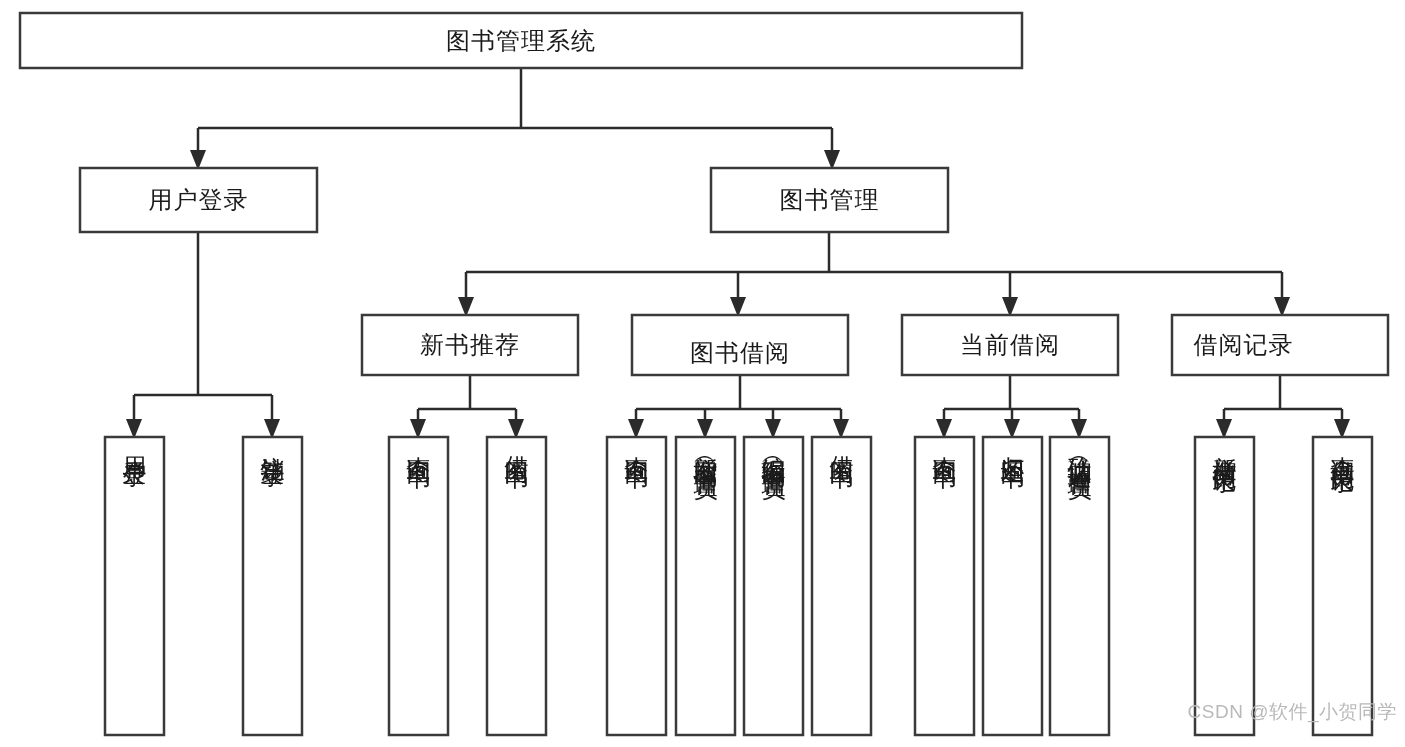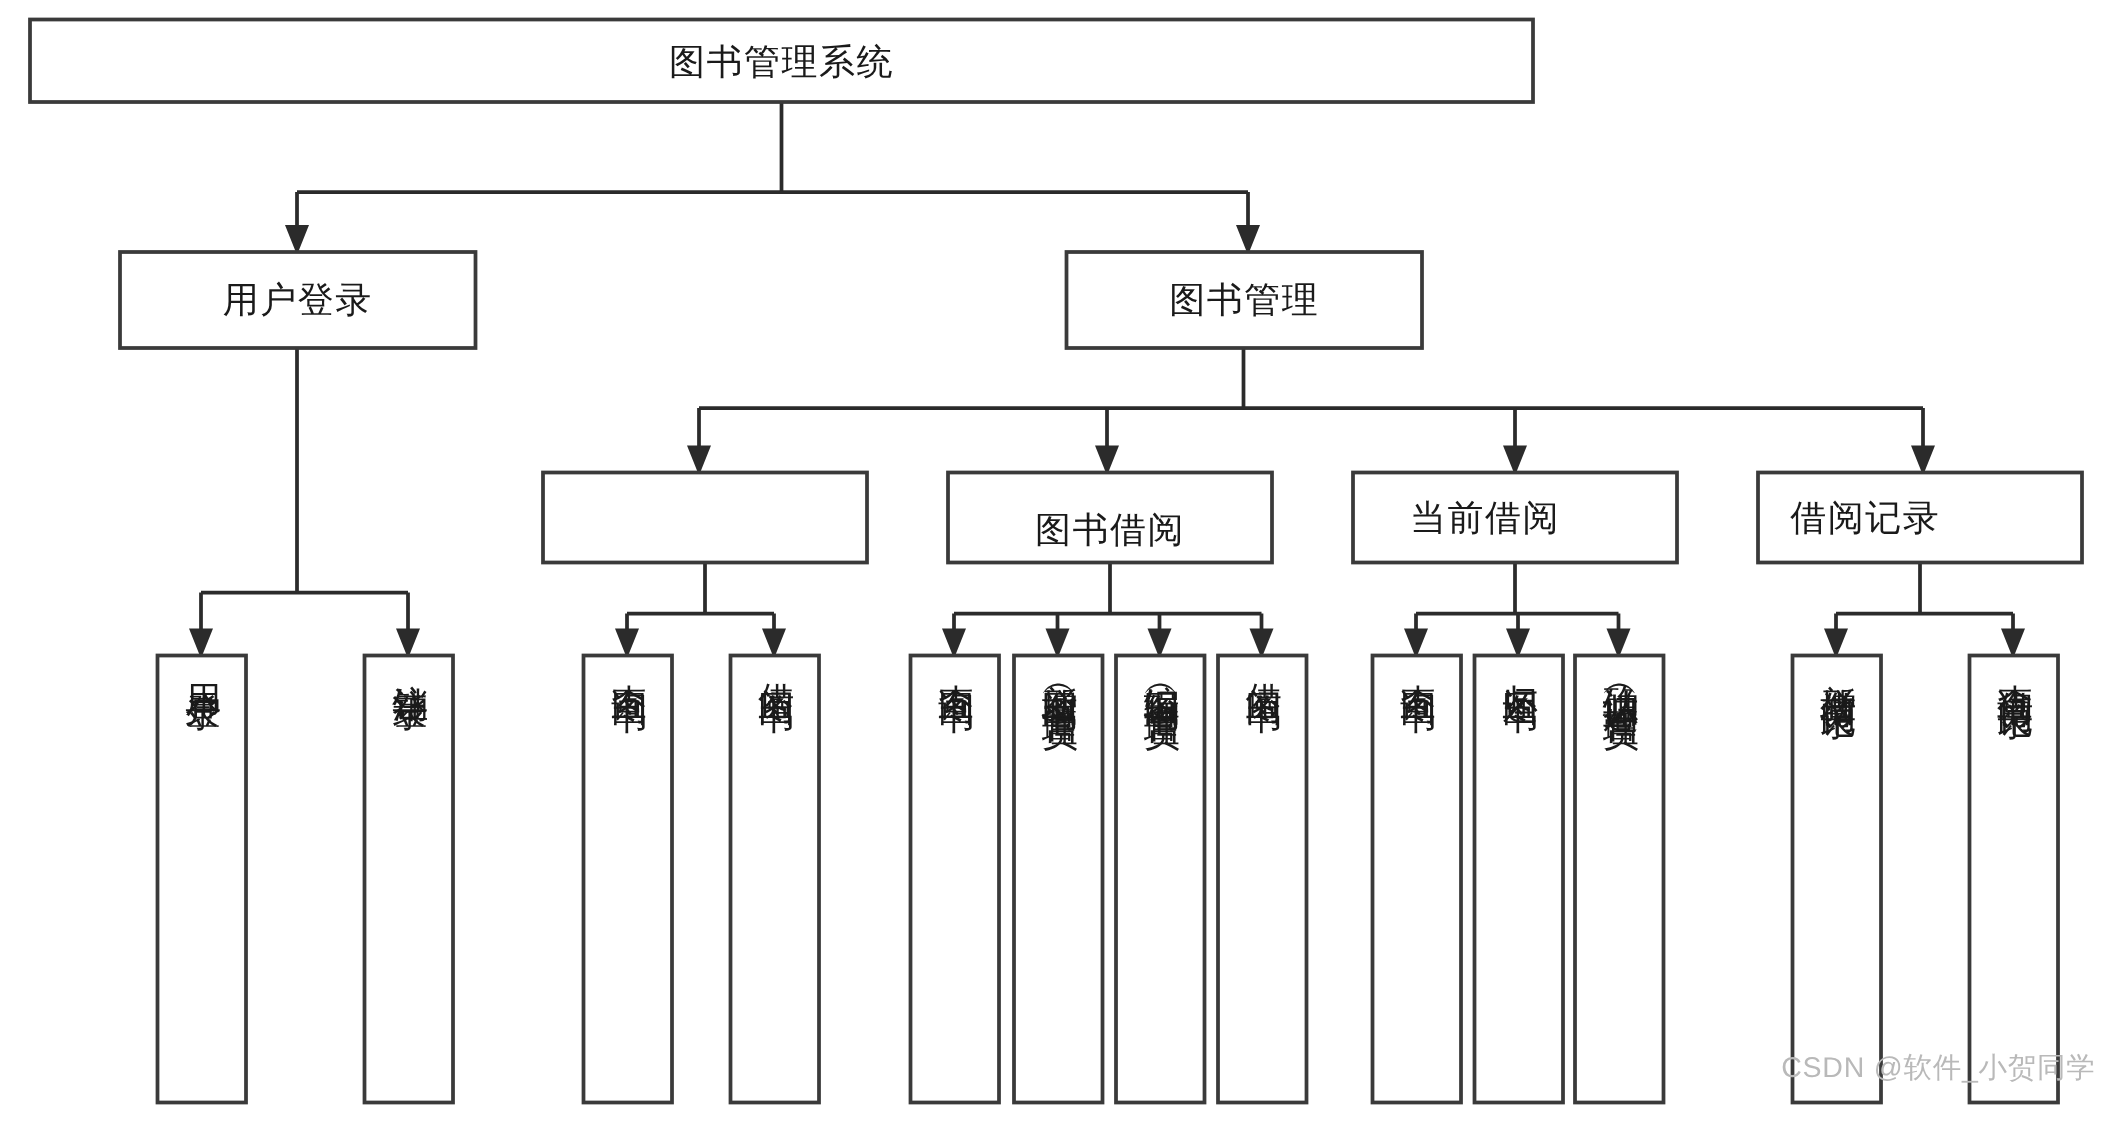--- a/index.html
+++ b/index.html
@@ -192,22 +192,23 @@
     <rect class="node-box" x="1050" y="437" width="59" height="298"></rect>
     <rect class="node-box" x="1195" y="437" width="59" height="298"></rect>
     <rect class="node-box" x="1313" y="437" width="59" height="298"></rect>
   </svg>
 
   <div class="hbox-label" style="left:20px; top:13px; width:1002px; height:55px;">图书管理系统</div>
 
   <div class="hbox-label" style="left:80px; top:168px; width:237px; height:64px;">用户登录</div>
   <div class="hbox-label" style="left:711px; top:168px; width:237px; height:64px;border-radius:27px;">图书管理</div>
 
+  <div class="hbox-label" style="left:362px; top:315px; width:216px; height:60px;">新书推荐</div>
   <div class="hbox-label" style="left:632px; top:315px; width:216px; height:76px;">图书借阅</div>
-  <div class="hbox-label" style="left:882px; top:315px; width:216px; height:60px;">当前借阅</div>
+  <div class="hbox-label" style="left:902px; top:315px; width:216px; height:60px;">当前借阅</div>
   <div class="hbox-label" style="left:1117px; top:315px; width:253px; height:60px;">借阅记录</div>
 
   <div class="leaf-label-wrap" style="left:105px; top:437px; width:59px; height:298px;">
     <span class="leaf-label-vert">用户登录</span>
   </div>
   <div class="leaf-label-wrap" style="left:243px; top:437px; width:59px; height:298px;">
     <span class="leaf-label-vert">注销登录</span>
   </div>
   <div class="leaf-label-wrap" style="left:389px; top:437px; width:59px; height:298px;">
     <span class="leaf-label-vert">查询图书</span>

